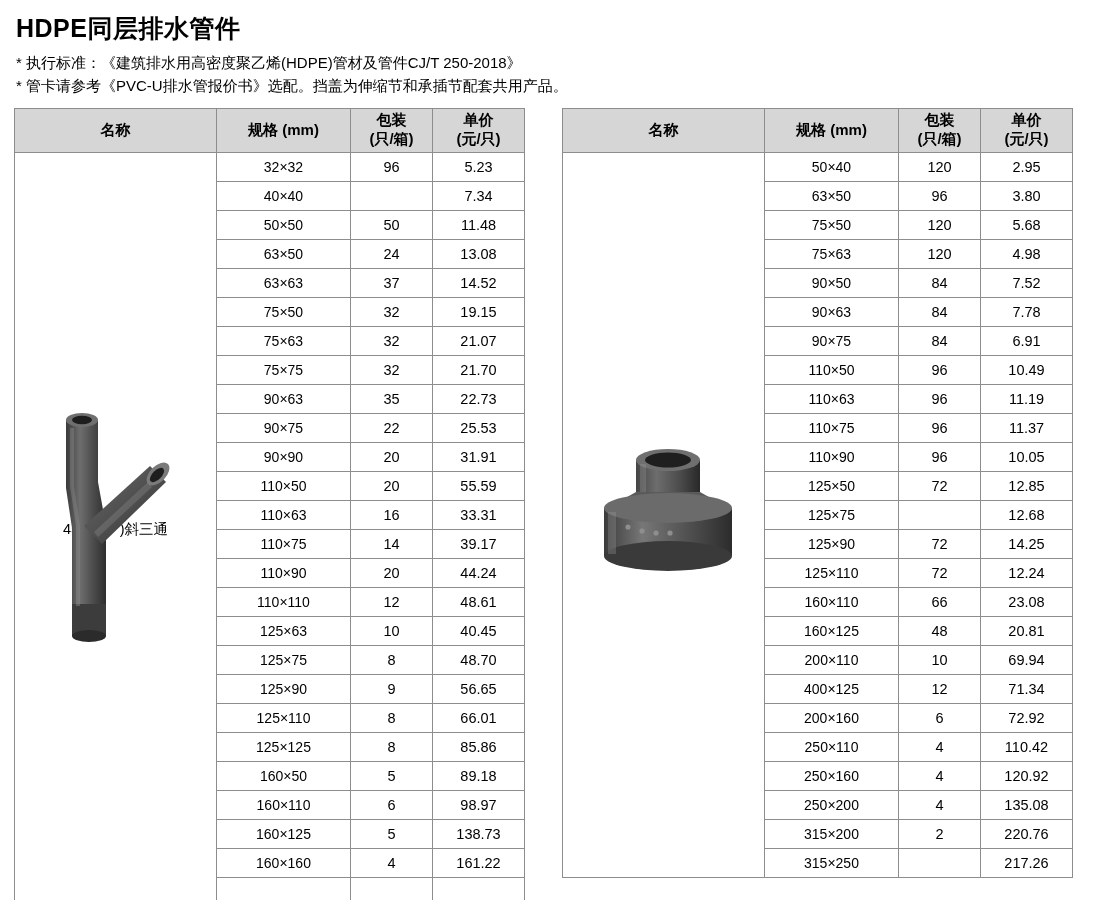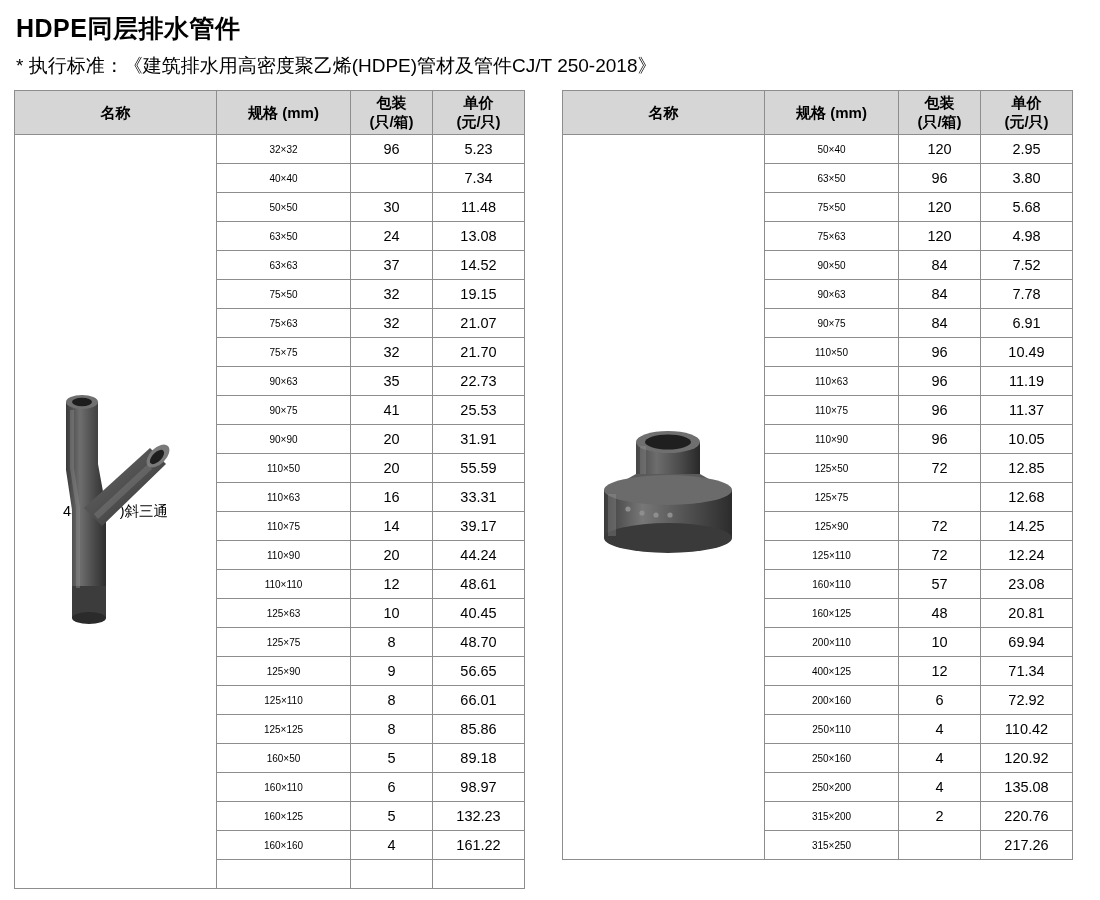--- a/index.html
+++ b/index.html
@@ -16,21 +16,21 @@
     padding: 10px 14px 0 14px;
   }
   .doc-title {
     font-size: 25px;
     font-weight: bold;
     letter-spacing: 0.5px;
     margin: 2px 0 6px 2px;
   }
   .notes {
     margin: 0 0 10px 2px;
-    font-size: 19px;
+    font-size: 15px;
     line-height: 1.55;
   }
   .note-line { white-space: nowrap; }
 
   .tables {
     display: flex;
     gap: 38px;
     align-items: flex-start;
   }
   .tbl-wrap { width: 510px; position: relative; }
@@ -63,38 +63,39 @@
     vertical-align: top;
     padding: 6px 0 0 8px;
     font-size: 14.5px;
     position: relative;
   }
   .col-name  { width: 202px; }
   .col-spec  { width: 134px; }
   .col-pack  { width: 82px; }
   .col-price { width: 92px; }
 
-  .spec-cell { font-size: 10px; margin-left: 24px; }
+  .spec-cell { font-size: 14px; margin-left: 24px; }
 
   .pic {
     position: absolute;
     pointer-events: none;
   }
   .pic-tee { left: 18px; top: 300px; }
   .pic-red { left: 22px; top: 330px; }
 </style>
 </head>
 <body>
 
 <div class="page">
 
   <div class="doc-title">HDPE同层排水管件</div>
 
   <div class="notes">
     <div class="note-line">* 执行标准：《建筑排水用高密度聚乙烯(HDPE)管材及管件CJ/T 250-2018》</div>
+    <div class="note-line">* 管卡请参考《PVC-U排水管报价书》选配。挡盖为伸缩节和承插节配套共用产品。</div>
   </div>
 
   <div class="tables">
 
     <div class="tbl-wrap">
       <table class="price">
         <colgroup>
           <col class="col-name">
             <col class="col-spec">
             <col class="col-pack">
@@ -121,21 +122,21 @@
               <td>96</td>
               <td>5.23</td>
             </tr>
             <tr>
               <td class="spec-cell">40×40</td>
               <td></td>
               <td>7.34</td>
             </tr>
             <tr>
               <td class="spec-cell">50×50</td>
-              <td>30</td>
+              <td>50</td>
               <td>11.48</td>
             </tr>
             <tr>
               <td class="spec-cell">63×50</td>
               <td>24</td>
               <td>13.08</td>
             </tr>
             <tr>
               <td class="spec-cell">63×63</td>
               <td>37</td>
@@ -156,21 +157,21 @@
               <td>32</td>
               <td>21.70</td>
             </tr>
             <tr>
               <td class="spec-cell">90×63</td>
               <td>35</td>
               <td>22.73</td>
             </tr>
             <tr>
               <td class="spec-cell">90×75</td>
-              <td>41</td>
+              <td>22</td>
               <td>25.53</td>
             </tr>
             <tr>
               <td class="spec-cell">90×90</td>
               <td>20</td>
               <td>31.91</td>
             </tr>
             <tr>
               <td class="spec-cell">110×50</td>
               <td>20</td>
@@ -227,21 +228,21 @@
               <td>89.18</td>
             </tr>
             <tr>
               <td class="spec-cell">160×110</td>
               <td>6</td>
               <td>98.97</td>
             </tr>
             <tr>
               <td class="spec-cell">160×125</td>
               <td>5</td>
-              <td>132.23</td>
+              <td>138.73</td>
             </tr>
             <tr>
               <td class="spec-cell">160×160</td>
               <td>4</td>
               <td>161.22</td>
             </tr>
             <tr>
               <td class="spec-cell"></td>
               <td></td>
               <td></td>
@@ -377,21 +378,21 @@
               <td>72</td>
               <td>14.25</td>
             </tr>
             <tr>
               <td class="spec-cell">125×110</td>
               <td>72</td>
               <td>12.24</td>
             </tr>
             <tr>
               <td class="spec-cell">160×110</td>
-              <td>57</td>
+              <td>66</td>
               <td>23.08</td>
             </tr>
             <tr>
               <td class="spec-cell">160×125</td>
               <td>48</td>
               <td>20.81</td>
             </tr>
             <tr>
               <td class="spec-cell">200×110</td>
               <td>10</td>

